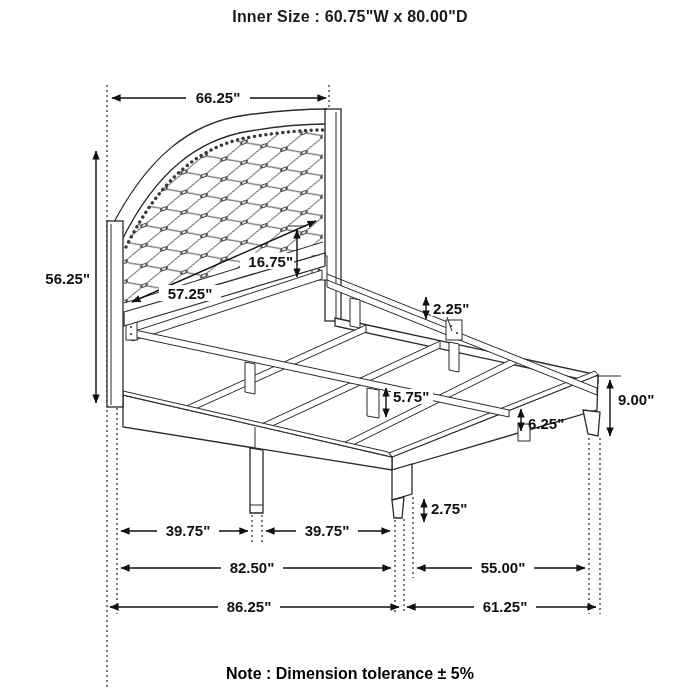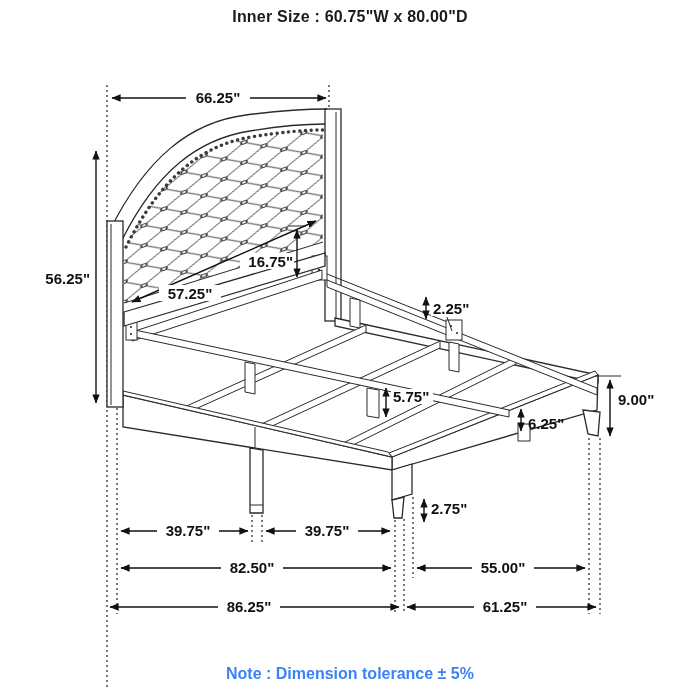--- a/index.html
+++ b/index.html
@@ -7,21 +7,21 @@
     position:relative;width:700px;height:700px;background:#fff;
     font-family:"Liberation Sans",sans-serif;overflow:hidden;
     outline:1px solid #e3e3e3;
   }
   .title-line{
     position:absolute;top:8px;left:0;width:100%;text-align:center;
     font-size:16px;font-weight:bold;color:#1a1a1a;letter-spacing:.2px;
   }
   .note-line{
     position:absolute;top:665px;left:0;width:100%;text-align:center;
-    font-size:16px;font-weight:bold;color:#3b82f6;
+    font-size:16px;font-weight:bold;color:#000000;
   }
   svg{position:absolute;top:0;left:0;}
   svg text{
     font-family:"Liberation Sans",sans-serif;
     font-size:15px;font-weight:bold;fill:#111;
   }
   .ln{stroke:#2a2a2a;stroke-width:1.3;fill:none;}
   .thin{stroke:#2a2a2a;stroke-width:1;fill:none;}
   .face{fill:#ffffff;stroke:#2a2a2a;stroke-width:1.3;}
   .facethin{fill:#ffffff;stroke:#2a2a2a;stroke-width:1;}

